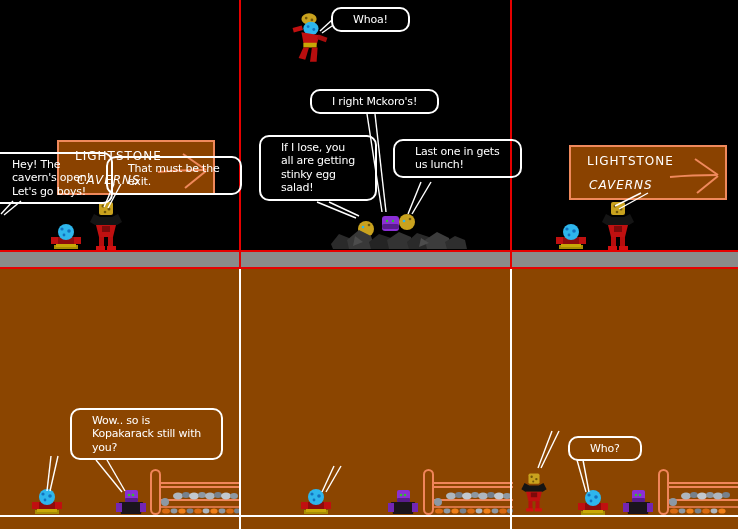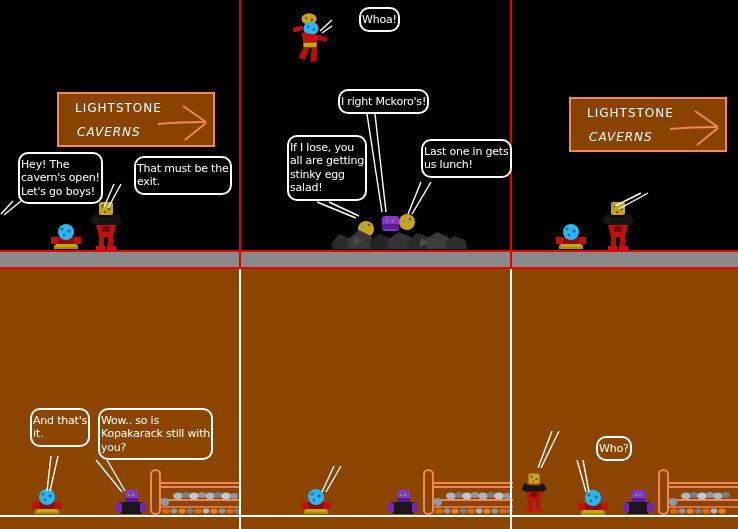--- a/index.html
+++ b/index.html
@@ -7,25 +7,25 @@
          font-family:"DejaVu Sans",sans-serif;}
   .layer{position:absolute;}
   
   .red-hline{position:absolute;left:0;width:738px;height:2px;background:#E60000;}
   .gray-floor{position:absolute;left:0;top:252px;width:738px;height:15px;background:#8A8A8A;}
   .brown-bg{position:absolute;left:0;top:269px;width:738px;height:260px;background:#8B4500;}
   .white-ground{position:absolute;left:0;top:515px;width:738px;height:2px;background:#FFF;}
   .vline-red{position:absolute;top:0;width:2px;height:269px;background:#E60000;}
   .vline-white{position:absolute;top:269px;width:2px;height:260px;background:#FFF;}
   
-  .bubble{position:absolute;border:2px solid #FFF;border-radius:10px;padding:4px 1px;
+  .bubble{position:absolute;border:2px solid #FFF;border-radius:10px;padding:4px 20px;
           color:#FFF;font-size:11px;line-height:1.22;letter-spacing:-0.2px;
-          white-space:pre-line;background:transparent;display:inline-block;margin-left:28px;}
+          white-space:pre-line;background:transparent;display:inline-block;}
   
-  .sign{position:absolute;width:154px;height:51px;background:#8A4200;border:2px solid #F0895C;color:#FFF;}
+  .sign{position:absolute;width:154px;height:51px;background:#8A4200;border:2px solid #F0895C;color:#FFF;margin-top:48px;}
   .sign .l1{position:absolute;left:16px;top:7px;font-size:12px;letter-spacing:1px;}
   .sign .l2{position:absolute;left:18px;top:31px;font-size:12px;letter-spacing:1px;font-style:italic;}
   .sign svg{position:absolute;right:2px;top:5px;}
   .sprite{position:absolute;}
   svg{display:block;}
 </style>
 </head>
 <body>
 
 <div id="stage">
@@ -346,22 +346,20 @@
   <div class="bubble" style="left:331px;top:7px">Whoa!</div>
   <div class="bubble" style="left:310px;top:89px">I right Mckoro's!</div>
   <div class="bubble" style="left:393px;top:139px">Last one in gets
 us lunch!</div>
   <div class="bubble" style="left:259px;top:135px">If I lose, you
 all are getting
 stinky egg
 salad!</div>
 
 
-  <div class="bubble" style="left:2px;top:408px">And that's
-it.</div>
   <div class="bubble" style="left:70px;top:408px">Wow.. so is
 Kopakarack still with
 you?</div>
 
 
   <div class="bubble" style="left:568px;top:436px">Who?</div>
 
 </div>
 
 </body></html>

